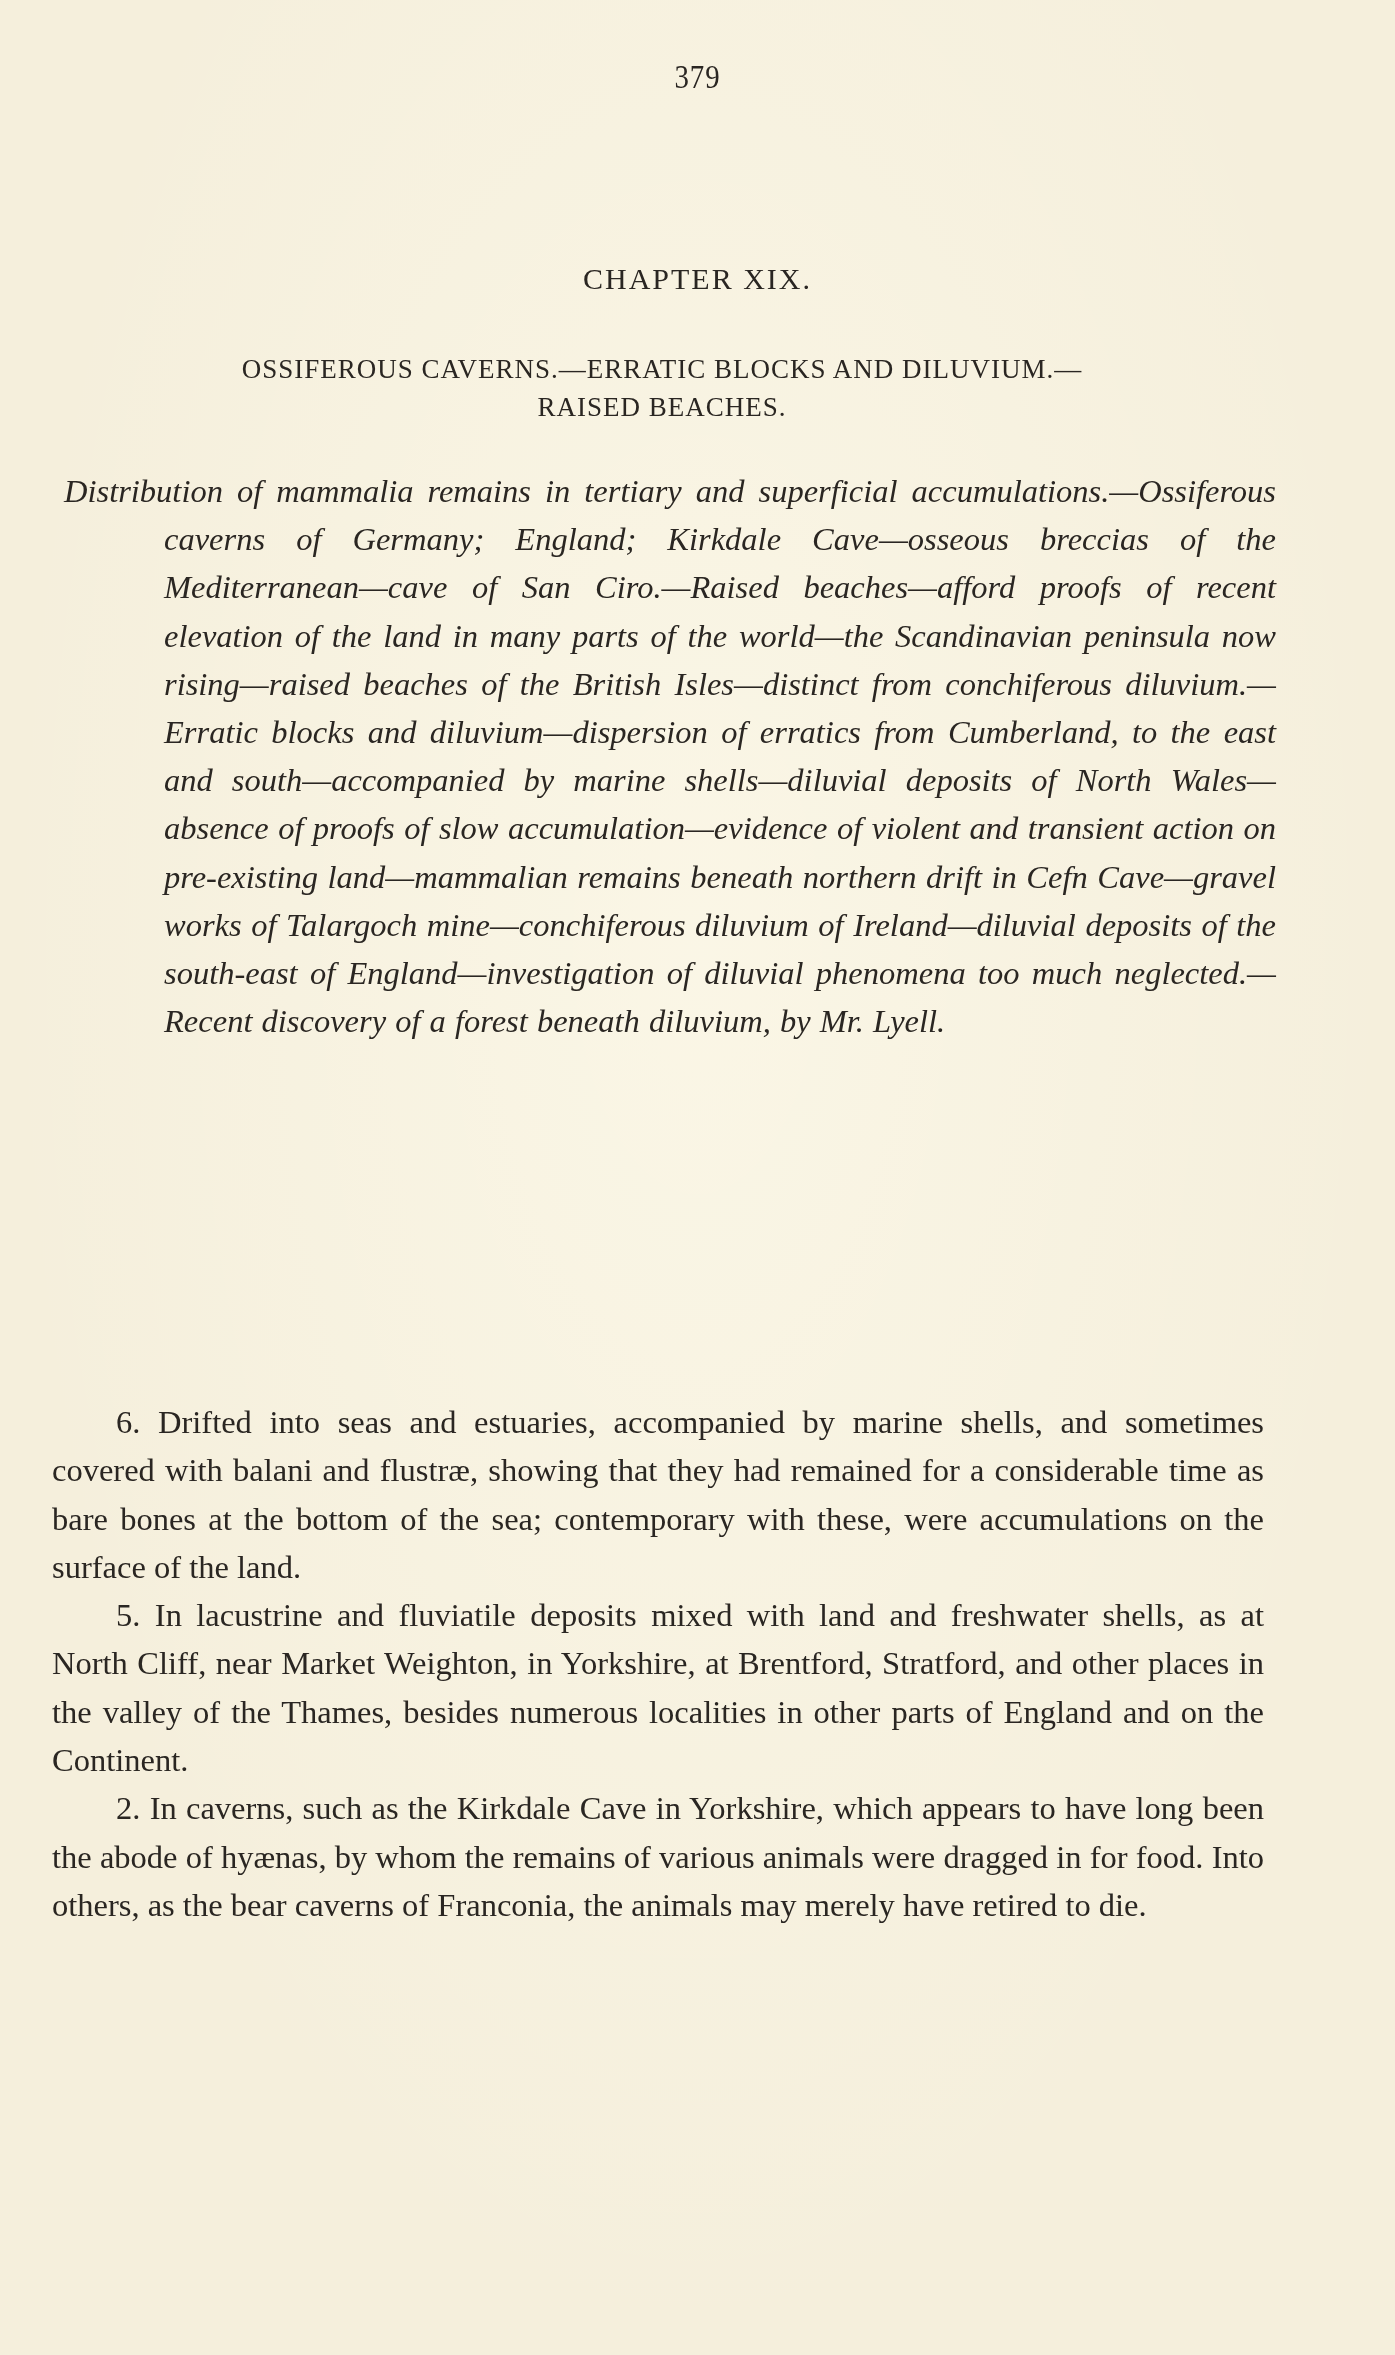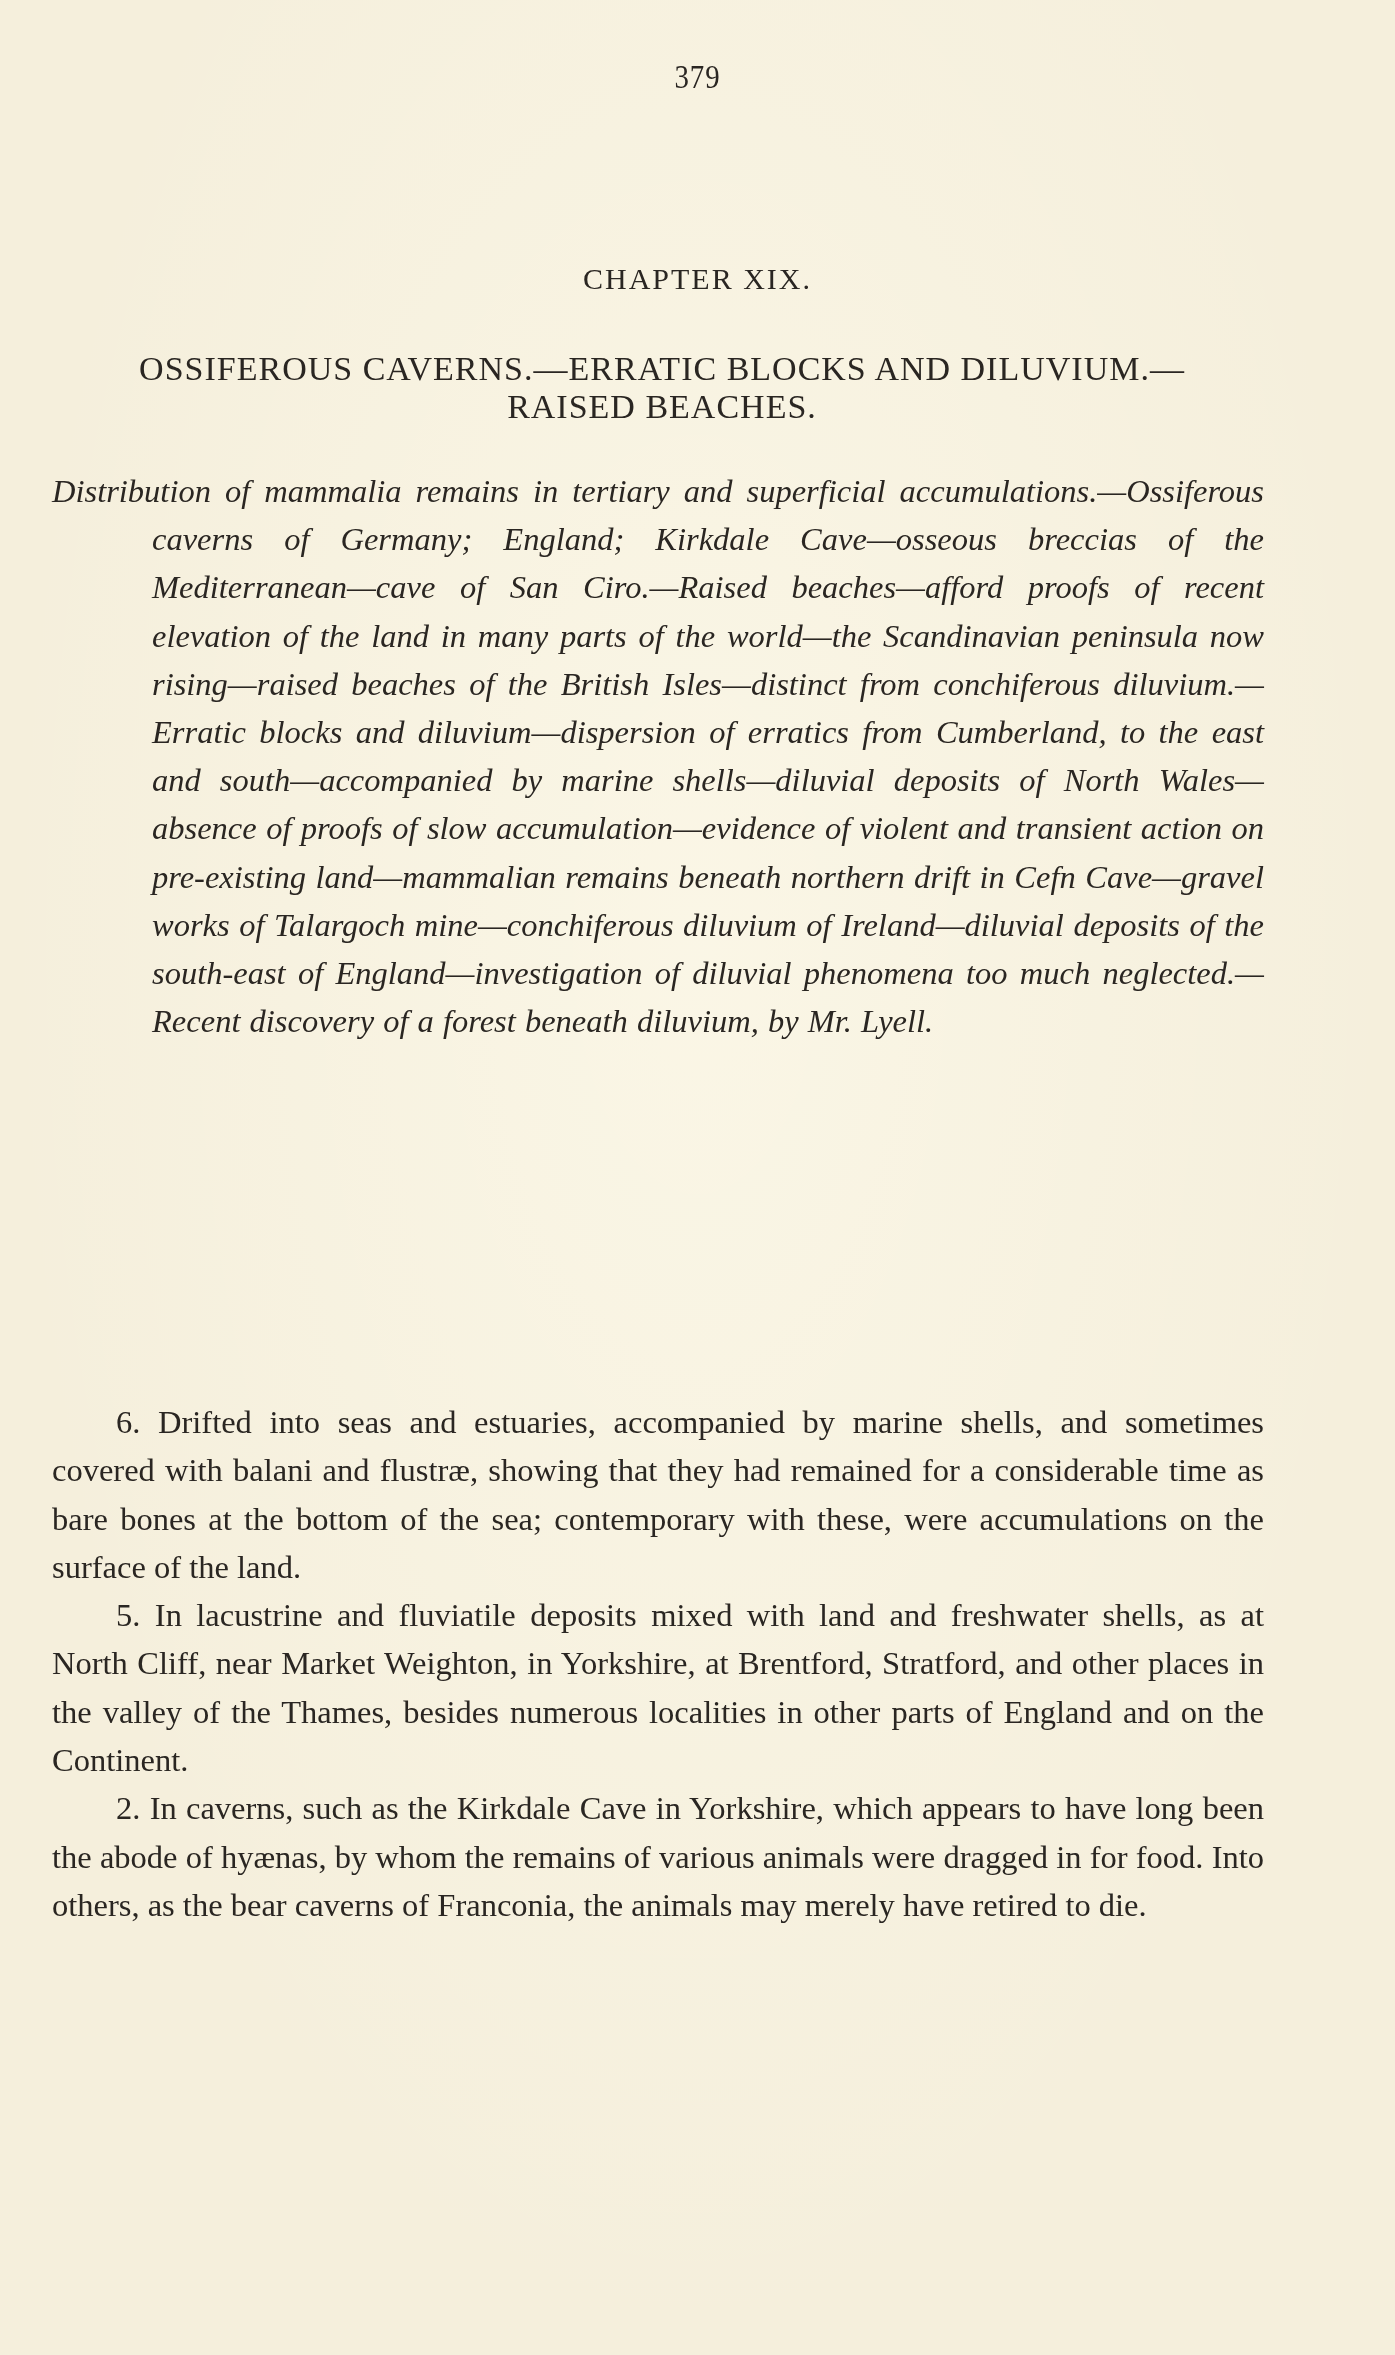--- a/index.html
+++ b/index.html
@@ -43,28 +43,28 @@
     text-align: center;
     font-size: 30px;
     letter-spacing: 2px;
   }
   .subtitle {
     position: absolute;
     top: 350px;
     left: 52px;
     width: 1220px;
     text-align: center;
-    font-size: 34px;
+    font-size: 27px;
     line-height: 38px;
     letter-spacing: 1px;
   }
   .summary {
     position: absolute;
     top: 467px;
-    left: 52px;
+    left: 64px;
     width: 1212px;
     font-style: italic;
     font-size: 32.5px;
     line-height: 48.2px;
     text-align: justify;
     text-align-last: left;
     padding-left: 100px;
     text-indent: -100px;
     box-sizing: border-box;
     word-spacing: 1px;

